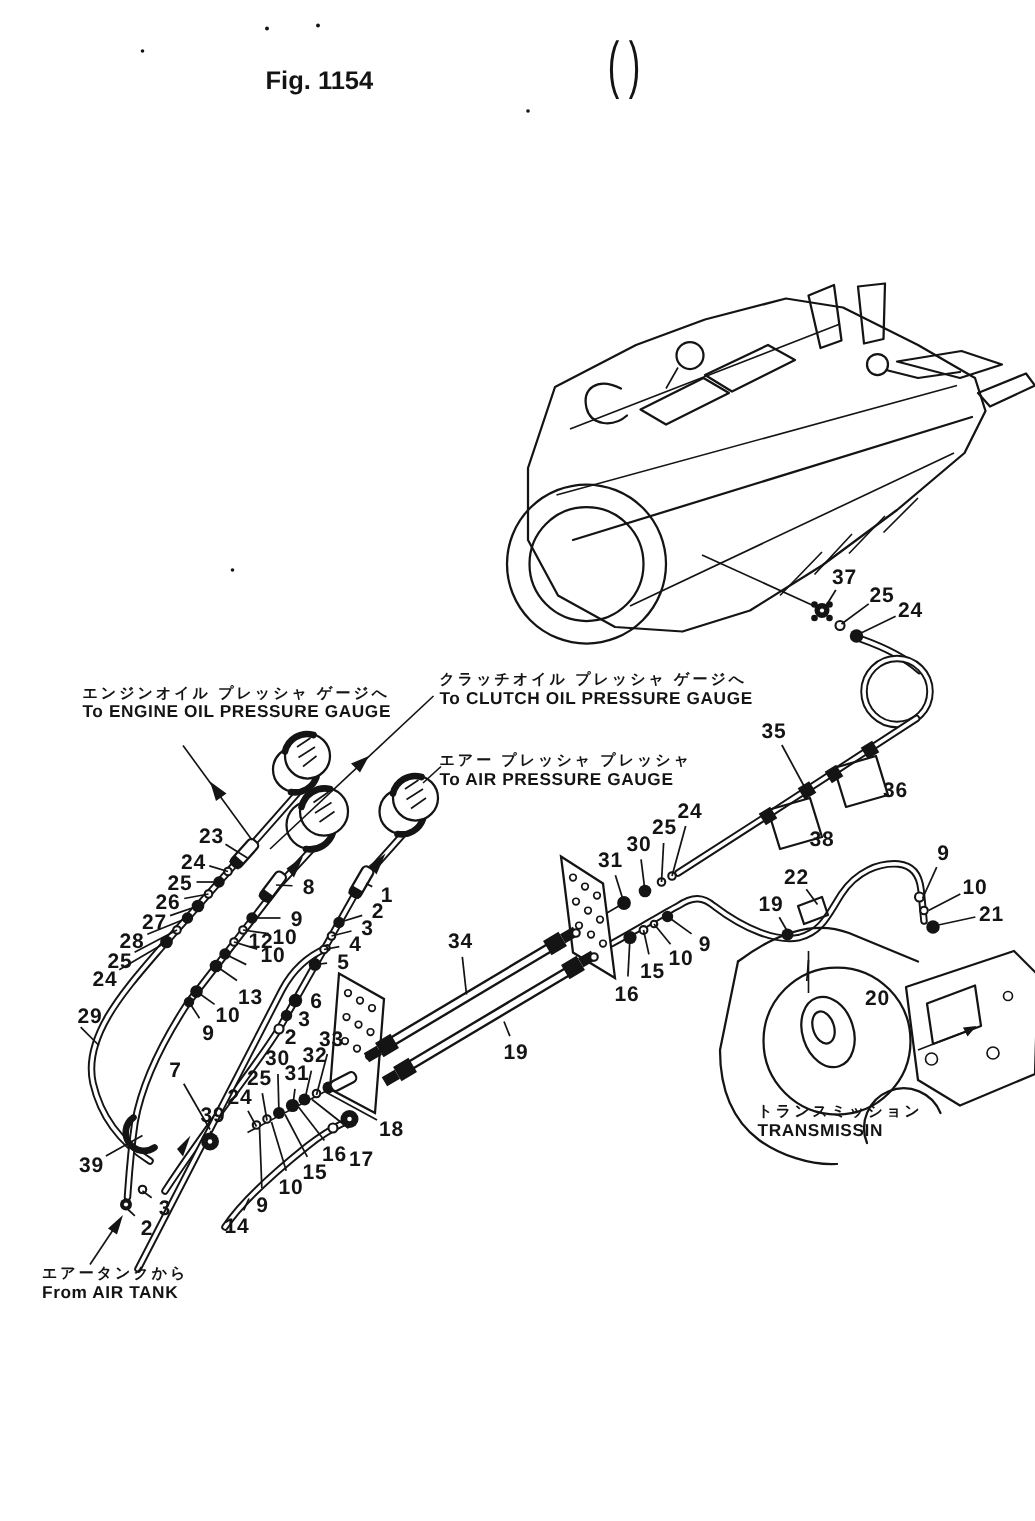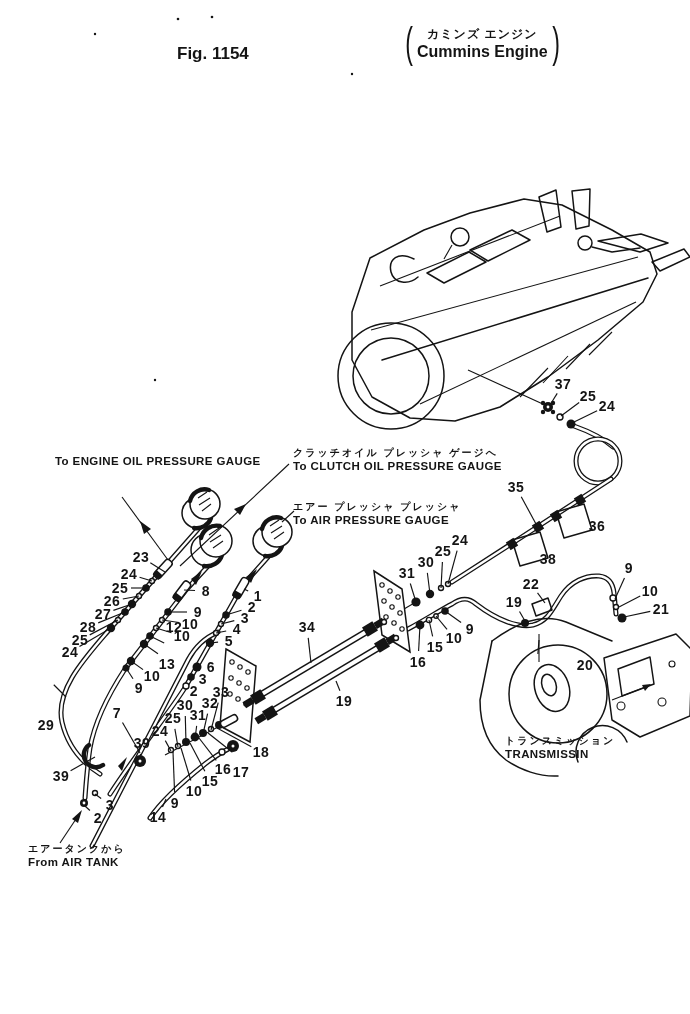--- a/index.html
+++ b/index.html
@@ -39,24 +39,20 @@
            letter-spacing:.5px;white-space:nowrap;}
 </style>
 </head>
 <body>
 
 <div class="page">
 
   <div class="t-fig">Fig. 1154</div>
   <div class="t-sub">
     <span class="par">(</span>
-    <span class="col">
-      <span class="jp">カミンズ エンジン</span>
-      <span class="en">Cummins Engine</span>
-    </span>
     <span class="par">)</span>
   </div>
 
   <svg width="690" height="1014" viewBox="0 0 690 1014">
 
     <g>
       <circle class="nut" cx="178" cy="19" r="1.3"></circle>
       <circle class="nut" cx="212" cy="17" r="1.3"></circle>
       <circle class="nut" cx="95" cy="34" r="1.2"></circle>
       <circle class="nut" cx="155" cy="380" r="1.2"></circle>
@@ -397,20 +393,21 @@
         <line x1="519.5113989759587" y1="611.5196891402924" x2="525" y2="621"></line>
         <line x1="624.4725460533085" y1="578.0250765962454" x2="615" y2="599"></line>
         <line x1="640.2251727723965" y1="596.0450721174727" x2="619" y2="607"></line>
         <line x1="650.2484441801614" y1="611.3246607178029" x2="624" y2="617"></line>
         <line x1="537.8771974451117" y1="654.0350319361027" x2="539" y2="640"></line>
       </g>
   </svg>
 
   <div id="labels">
       <div class="dlabel" style="left: 55px; top: 455px;">
+        <span class="jp">エンジンオイル プレッシャ ゲージへ</span>
         <span class="en">To ENGINE OIL PRESSURE GAUGE</span>
       </div>
       <div class="dlabel" style="left: 293px; top: 446px;">
         <span class="jp">クラッチオイル プレッシャ ゲージへ</span>
         <span class="en">To CLUTCH OIL PRESSURE GAUGE</span>
       </div>
       <div class="dlabel" style="left: 293px; top: 500px;">
         <span class="jp">エアー プレッシャ プレッシャ</span>
         <span class="en">To AIR PRESSURE GAUGE</span>
       </div>
@@ -425,21 +422,21 @@
     </div>
   <div id="callouts">
       <span class="callout" style="left: 141px; top: 557px;">23</span>
       <span class="callout" style="left: 129px; top: 574px;">24</span>
       <span class="callout" style="left: 120px; top: 588px;">25</span>
       <span class="callout" style="left: 112px; top: 601px;">26</span>
       <span class="callout" style="left: 103px; top: 614px;">27</span>
       <span class="callout" style="left: 88px; top: 627px;">28</span>
       <span class="callout" style="left: 80px; top: 640px;">25</span>
       <span class="callout" style="left: 70px; top: 652px;">24</span>
-      <span class="callout" style="left: 46px; top: 677px; margin-top: 48px;">29</span>
+      <span class="callout" style="left: 60px; top: 677px;">29</span>
       <span class="callout" style="left: 206px; top: 591px;">8</span>
       <span class="callout" style="left: 198px; top: 612px;">9</span>
       <span class="callout" style="left: 190px; top: 624px;">10</span>
       <span class="callout" style="left: 182px; top: 636px;">10</span>
       <span class="callout" style="left: 174px; top: 627px;">12</span>
       <span class="callout" style="left: 167px; top: 664px;">13</span>
       <span class="callout" style="left: 152px; top: 676px;">10</span>
       <span class="callout" style="left: 139px; top: 688px;">9</span>
       <span class="callout" style="left: 258px; top: 596px;">1</span>
       <span class="callout" style="left: 252px; top: 607px;">2</span>

